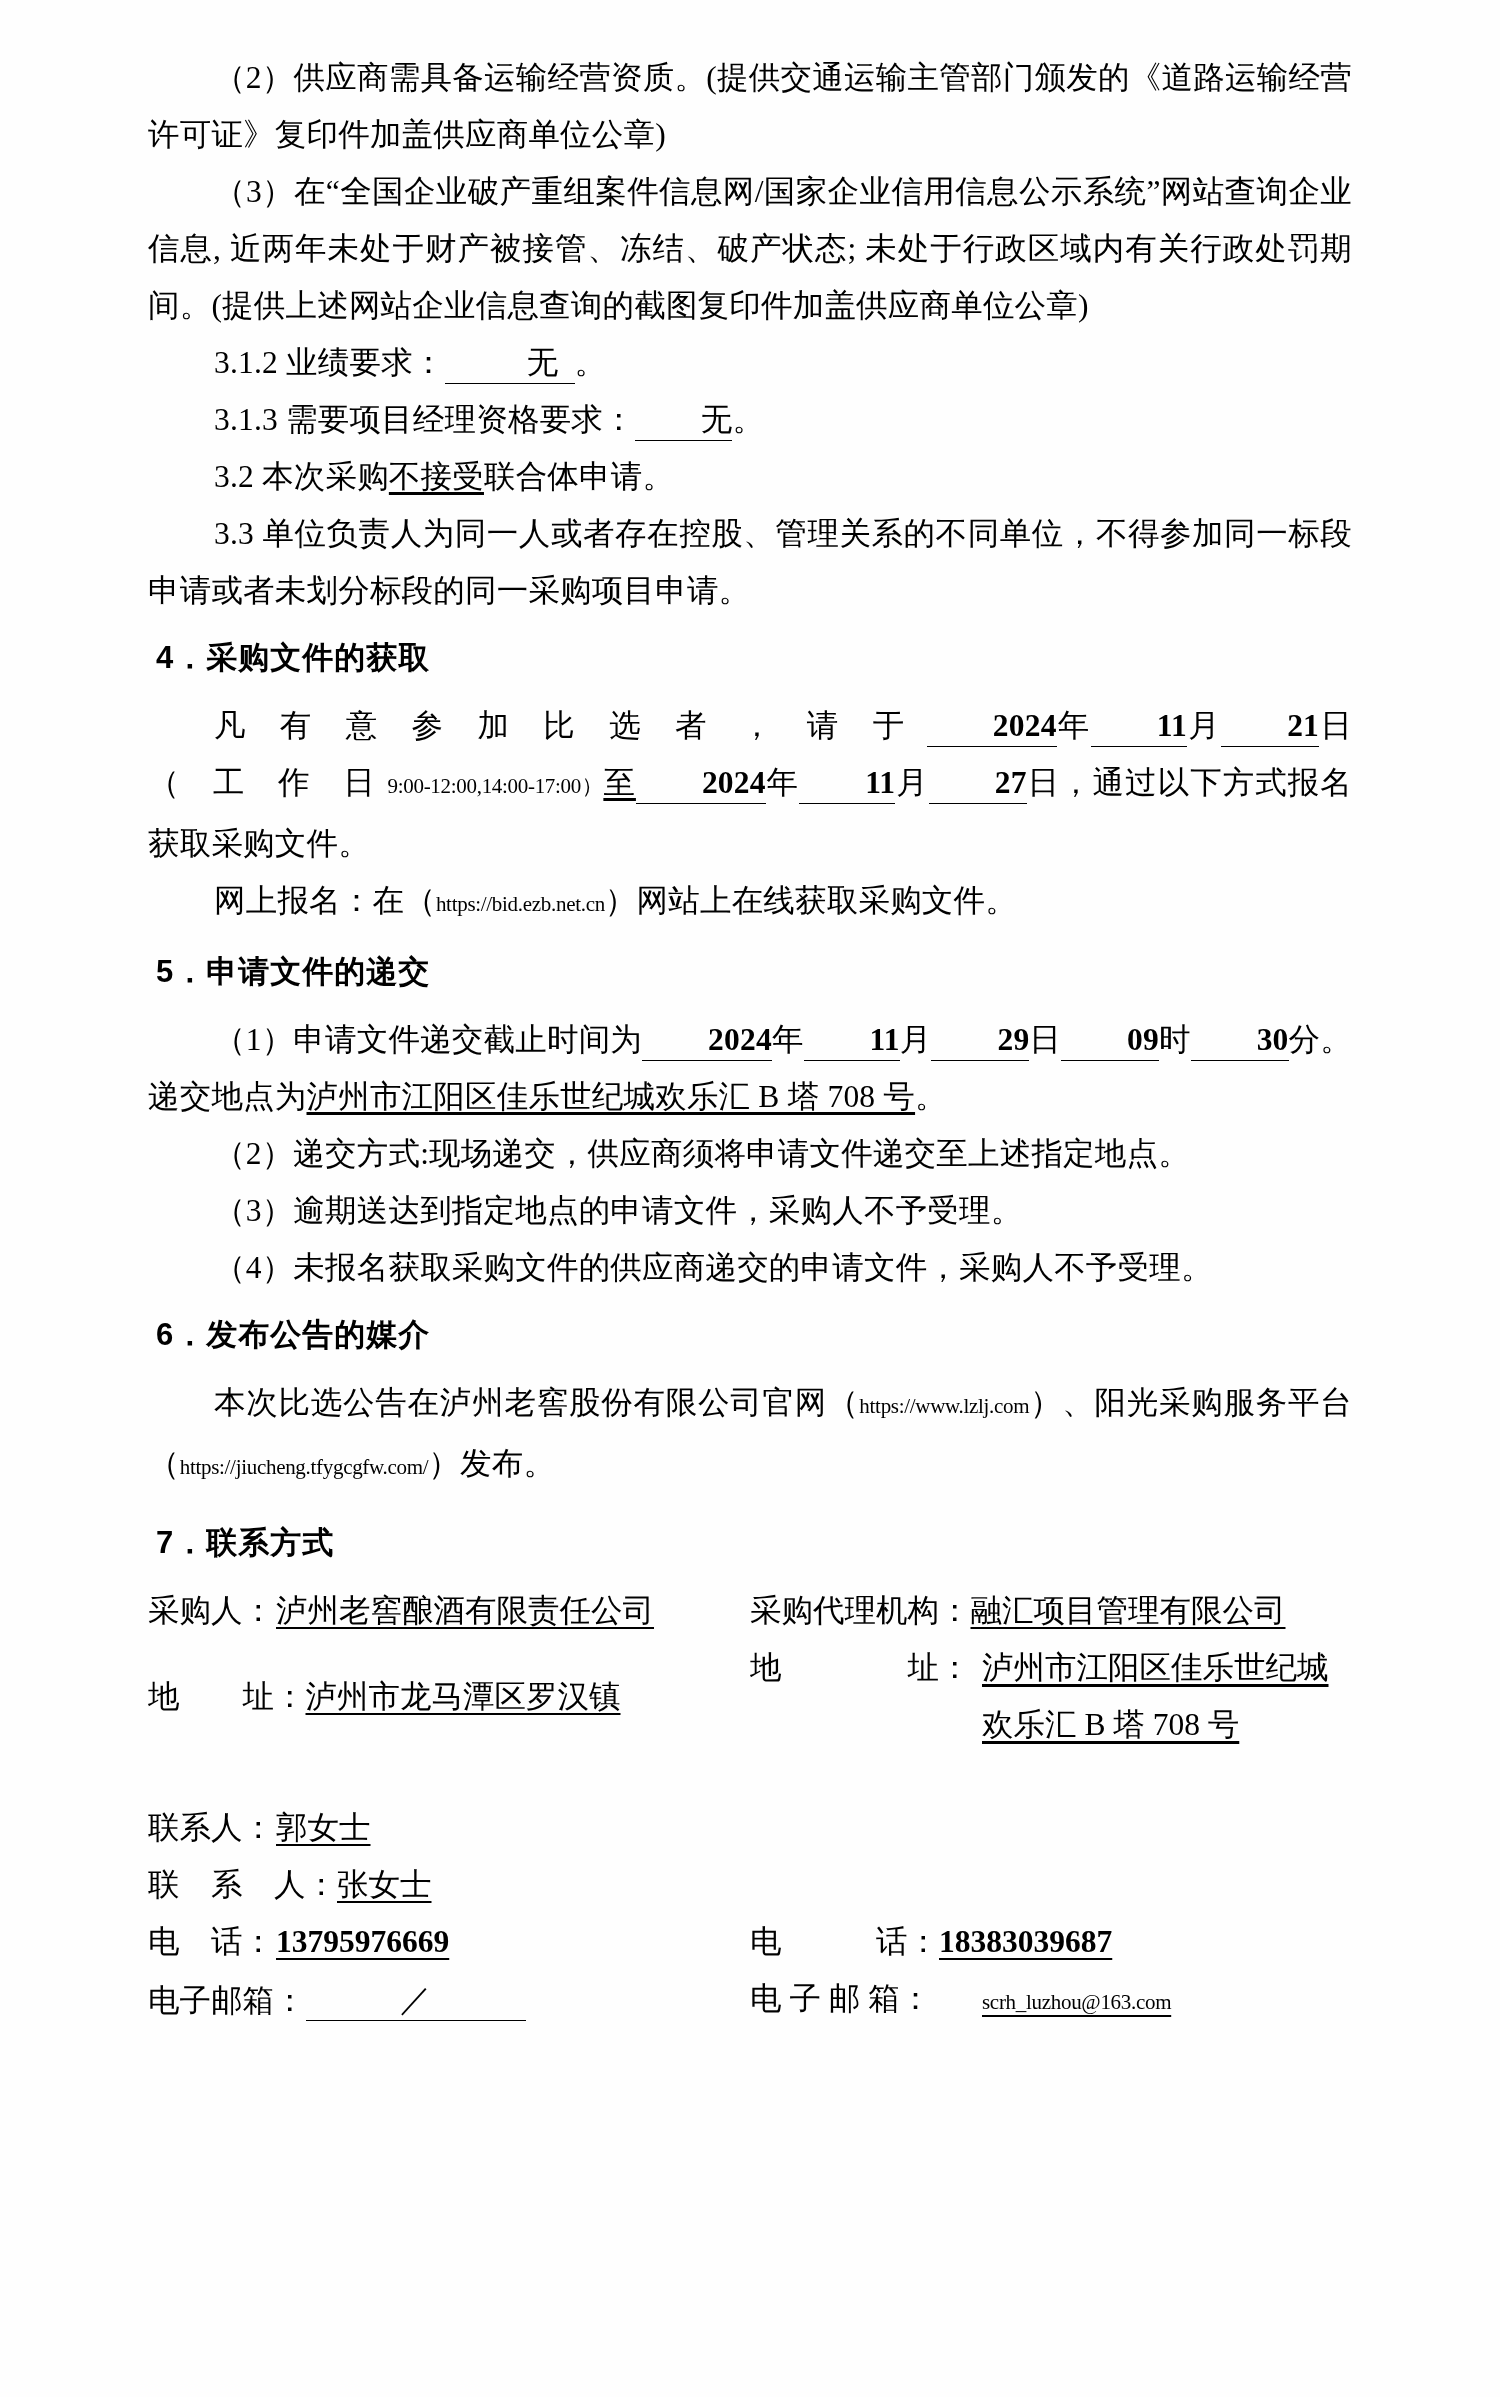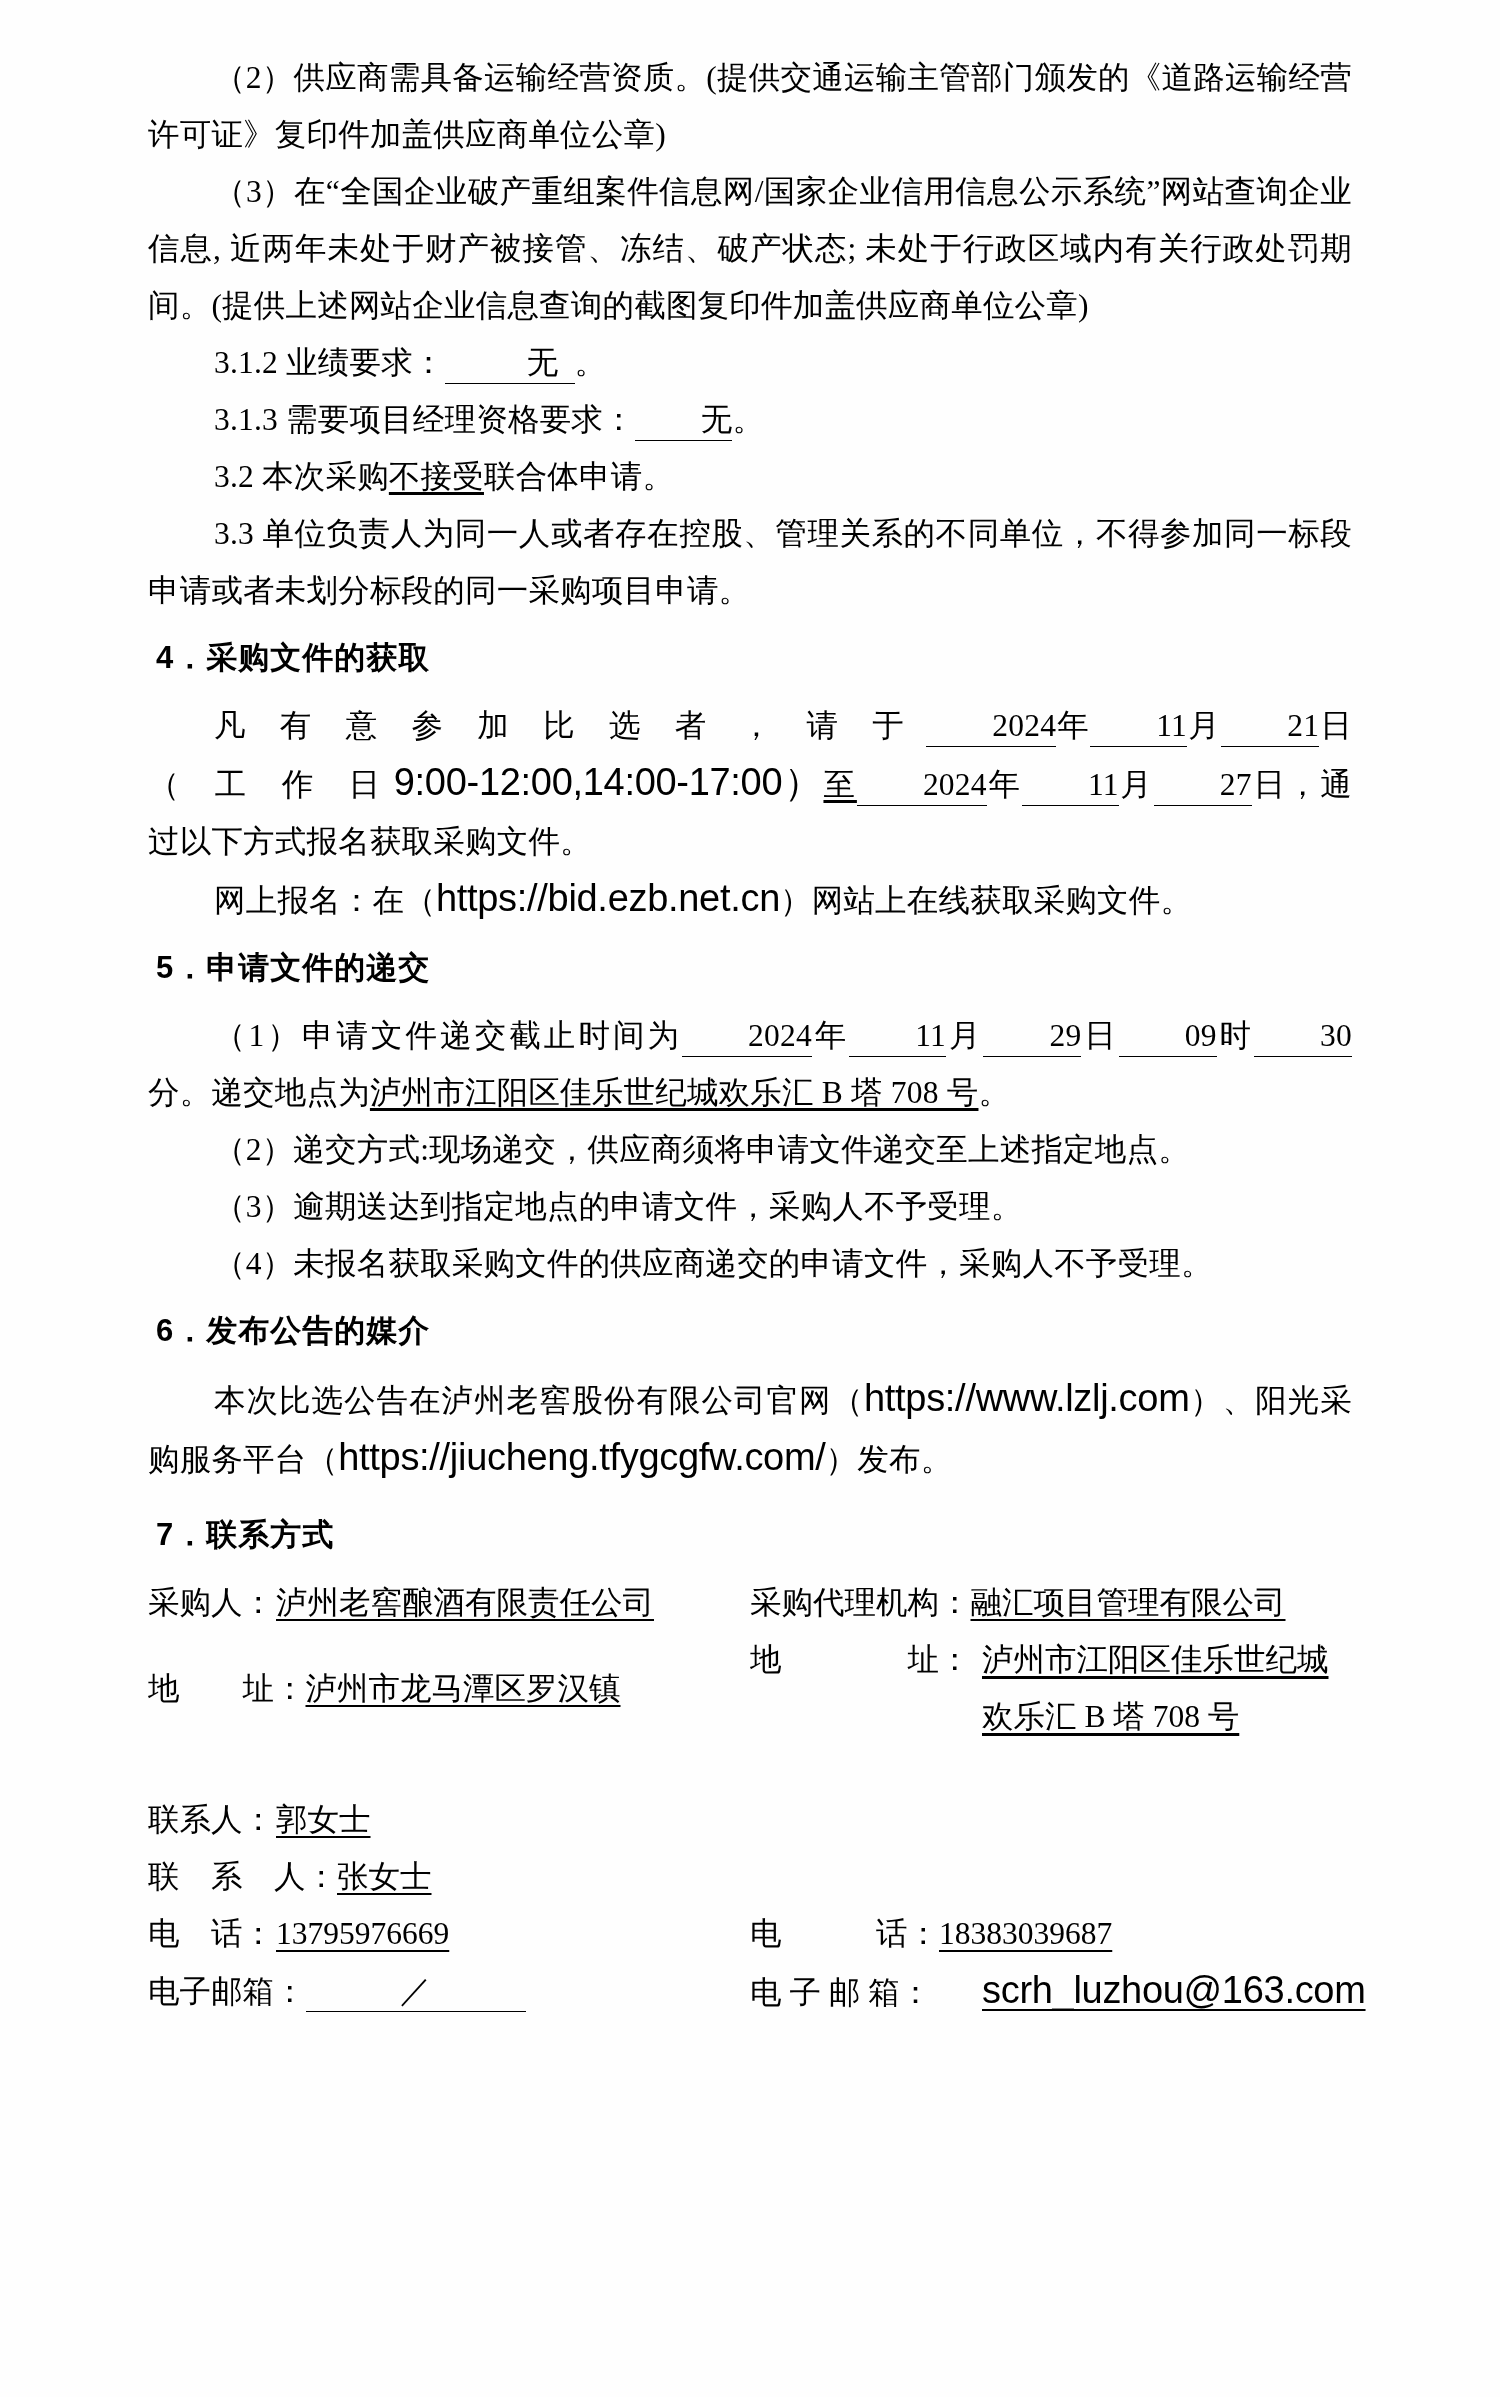--- a/index.html
+++ b/index.html
@@ -40,26 +40,27 @@
   }
   .heading {
     font-family: "Liberation Sans", "DejaVu Sans", sans-serif;
     font-size: 31px;
     font-weight: bold;
     line-height: 62px;
     margin: 8px;
     letter-spacing: 1px;
   }
   .mono {
-    font-family: Liberation Sans, sans-serif;
-    font-size: 38px;
+    font-family: Liberation Serif, serif;
+    font-size: 21px;
     letter-spacing: -0.3px;
   }
   .num {
     font-family: "Liberation Serif", serif;
+    font-weight: bold;
   }
   .u {
     text-decoration: underline;
     text-underline-offset: 5px;
   }
   .blank {
     display: inline-block;
     border-bottom: 1.6px solid #000;
     text-align: center;
     line-height: 40px;

